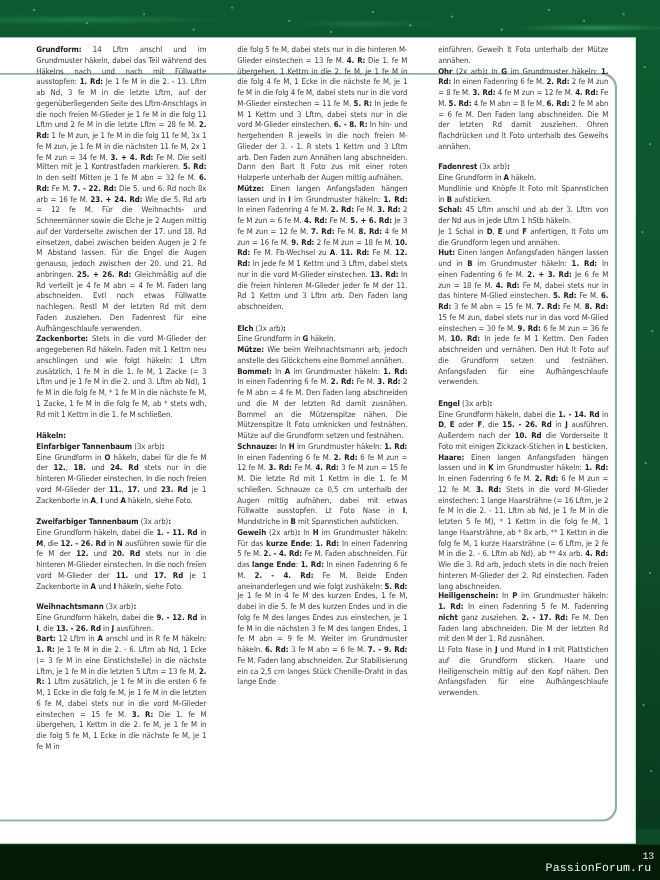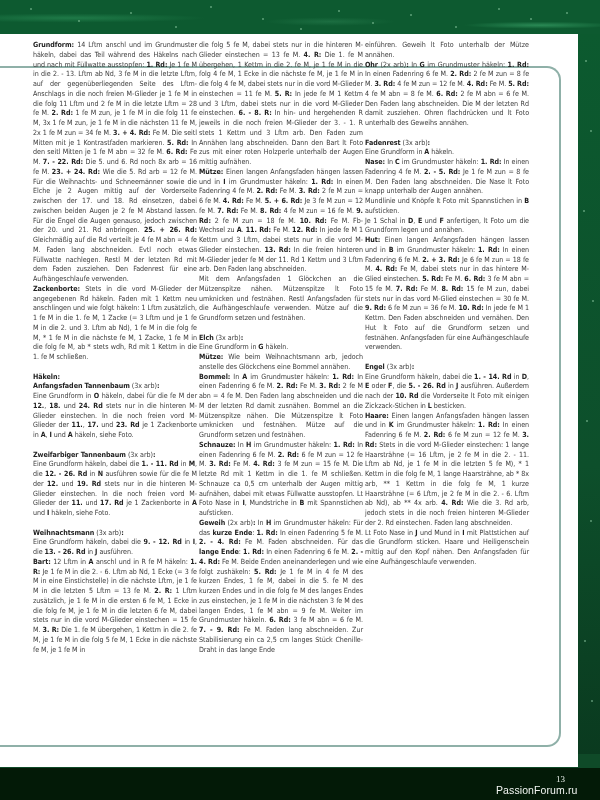--- a/index.html
+++ b/index.html
@@ -29,42 +29,42 @@
     background: #ffffff;
   }
   .frame {
     position: absolute; left: -4px; top: 32px; width: 565px; height: 681px;
     border: 2px solid #8fb0a8;
     border-left: none;
     border-radius: 0 14px 14px 0;
   }
   .columns {
     position: absolute; left: 33px; top: 40px; width: 520px;
-    display: flex; gap: 2px;
+    display: flex; gap: 28px;
   }
   .col {
     width: 164px;
     font-size: 7.1px;
     line-height: 9.75px;
     color: #3a3a3a;
     text-align: justify;
     letter-spacing: -0.05px;
   }
   .col p { margin: 0; }
   .col .gap { height: 9.75px; }
   .col b { color: #222; font-weight: bold; }
   .page-number {
-    position: absolute; left: 556px; top: 774px;
+    position: absolute; left: 584px; top: 774px;
     font-size: 9px; color: #e8efe9;
-    font-family: Liberation Serif, serif;
+    font-family: Liberation Mono, monospace;
   }
   .watermark {
     position: absolute; left: 496px; top: 784px;
     font-size: 10.5px; color: #f2f5f2;
-    font-family: Liberation Sans, sans-serif;
+    font-family: Liberation Mono, monospace;
     letter-spacing: 0.1px;
   }
   .star { position: absolute; width: 2px; height: 2px; border-radius: 50%; background: rgba(160,220,180,0.55); }
 </style>
 </head>
 <body>
 
 <div class="top-band"></div>
 <div class="right-band"></div>
 <div class="bottom-band"></div>
@@ -72,56 +72,56 @@
 <div class="page">
   <div class="frame"></div>
 </div>
 
 <div class="columns">
   <div class="col">
       <p><b>Grundform:</b> 14 Lftm anschl und im Grundmuster häkeln, dabei das Teil während des Häkelns nach und nach mit Füllwatte ausstopfen: <b>1. Rd:</b> Je 1 fe M in die 2. - 13. Lftm ab Nd, 3 fe M in die letzte Lftm, auf der gegenüberliegenden Seite des Lftm-Anschlags in die noch freien M-Glieder je 1 fe M in die folg 11 Lftm und 2 fe M in die letzte Lftm = 28 fe M. <b>2. Rd:</b> 1 fe M zun, je 1 fe M in die folg 11 fe M, 3x 1 fe M zun, je 1 fe M in die nächsten 11 fe M, 2x 1 fe M zun = 34 fe M. <b>3. + 4. Rd:</b> Fe M. Die seitl Mitten mit je 1 Kontrastfaden markieren. <b>5. Rd:</b> In den seitl Mitten je 1 fe M abn = 32 fe M. <b>6. Rd:</b> Fe M. <b>7. - 22. Rd:</b> Die 5. und 6. Rd noch 8x arb = 16 fe M. <b>23. + 24. Rd:</b> Wie die 5. Rd arb = 12 fe M. Für die Weihnachts- und Schneemänner sowie die Elche je 2 Augen mittig auf der Vorderseite zwischen der 17. und 18. Rd einsetzen, dabei zwischen beiden Augen je 2 fe M Abstand lassen. Für die Engel die Augen genauso, jedoch zwischen der 20. und 21. Rd anbringen. <b>25. + 26. Rd:</b> Gleichmäßig auf die Rd verteilt je 4 fe M abn = 4 fe M. Faden lang abschneiden. Evtl noch etwas Füllwatte nachlegen. Restl M der letzten Rd mit dem Faden zusziehen. Den Fadenrest für eine Aufhängeschlaufe verwenden.</p>
       <p><b>Zackenborte:</b> Stets in die vord M-Glieder der angegebenen Rd häkeln. Faden mit 1 Kettm neu anschlingen und wie folgt häkeln: 1 Lftm zusätzlich, 1 fe M in die 1. fe M, 1 Zacke (= 3 Lftm und je 1 fe M in die 2. und 3. Lftm ab Nd), 1 fe M in die folg fe M, * 1 fe M in die nächste fe M, 1 Zacke, 1 fe M in die folg fe M, ab * stets wdh, Rd mit 1 Kettm in die 1. fe M schließen.</p>
       <div class="gap"></div>
       <p><b>Häkeln:</b></p>
-      <p><b>Anfangsfaden Tannenbaum</b> (3x arb)<b>:</b></p>
+      <p><b>Einfarbiger Tannenbaum</b> (3x arb)<b>:</b></p>
       <p>Eine Grundform in <b>O</b> häkeln, dabei für die fe M der <b>12.</b>, <b>18.</b> und <b>24. Rd</b> stets nur in die hinteren M-Glieder einstechen. In die noch freien vord M-Glieder der <b>11.</b>, <b>17.</b> und <b>23. Rd</b> je 1 Zackenborte in <b>A</b>, <b>I</b> und <b>A</b> häkeln, siehe Foto.</p>
       <div class="gap"></div>
       <p><b>Zweifarbiger Tannenbaum</b> (3x arb)<b>:</b></p>
-      <p>Eine Grundform häkeln, dabei die <b>1. - 11. Rd</b> in <b>M</b>, die <b>12. - 26. Rd</b> in <b>N</b> ausführen sowie für die fe M der <b>12.</b> und <b>19. Rd</b> stets nur in die hinteren M-Glieder einstechen. In die noch freien vord M-Glieder der <b>11.</b> und <b>17. Rd</b> je 1 Zackenborte in <b>A</b> und <b>I</b> häkeln, siehe Foto.</p>
+      <p>Eine Grundform häkeln, dabei die <b>1. - 11. Rd</b> in <b>M</b>, die <b>12. - 26. Rd</b> in <b>N</b> ausführen sowie für die fe M der <b>12.</b> und <b>20. Rd</b> stets nur in die hinteren M-Glieder einstechen. In die noch freien vord M-Glieder der <b>11.</b> und <b>17. Rd</b> je 1 Zackenborte in <b>A</b> und <b>I</b> häkeln, siehe Foto.</p>
       <div class="gap"></div>
       <p><b>Weihnachtsmann</b> (3x arb)<b>:</b></p>
       <p>Eine Grundform häkeln, dabei die <b>9. - 12. Rd</b> in <b>I</b>, die <b>13. - 26. Rd</b> in <b>J</b> ausführen.</p>
       <p><b>Bart:</b> 12 Lftm in <b>A</b> anschl und in R fe M häkeln: <b>1. R:</b> Je 1 fe M in die 2. - 6. Lftm ab Nd, 1 Ecke (= 3 fe M in eine Einstichstelle) in die nächste Lftm, je 1 fe M in die letzten 5 Lftm = 13 fe M. <b>2. R:</b> 1 Lftm zusätzlich, je 1 fe M in die ersten 6 fe M, 1 Ecke in die folg fe M, je 1 fe M in die letzten 6 fe M, dabei stets nur in die vord M-Glieder einstechen = 15 fe M. <b>3. R:</b> Die 1. fe M übergehen, 1 Kettm in die 2. fe M, je 1 fe M in die folg 5 fe M, 1 Ecke in die nächste fe M, je 1 fe M in</p>
     </div>
   <div class="col">
       <p>die folg 5 fe M, dabei stets nur in die hinteren M-Glieder einstechen = 13 fe M. <b>4. R:</b> Die 1. fe M übergehen, 1 Kettm in die 2. fe M, je 1 fe M in die folg 4 fe M, 1 Ecke in die nächste fe M, je 1 fe M in die folg 4 fe M, dabei stets nur in die vord M-Glieder einstechen = 11 fe M. <b>5. R:</b> In jede fe M 1 Kettm und 3 Lftm, dabei stets nur in die vord M-Glieder einstechen. <b>6. - 8. R:</b> In hin- und hergehenden R jeweils in die noch freien M-Glieder der 3. - 1. R stets 1 Kettm und 3 Lftm arb. Den Faden zum Annähen lang abschneiden. Dann den Bart lt Foto zus mit einer roten Holzperle unterhalb der Augen mittig aufnähen.</p>
       <p><b>Mütze:</b> Einen langen Anfangsfaden hängen lassen und in <b>I</b> im Grundmuster häkeln: <b>1. Rd:</b> In einen Fadenring 4 fe M. <b>2. Rd:</b> Fe M. <b>3. Rd:</b> 2 fe M zun = 6 fe M. <b>4. Rd:</b> Fe M. <b>5. + 6. Rd:</b> Je 3 fe M zun = 12 fe M. <b>7. Rd:</b> Fe M. <b>8. Rd:</b> 4 fe M zun = 16 fe M. <b>9. Rd:</b> 2 fe M zun = 18 fe M. <b>10. Rd:</b> Fe M. Fb-Wechsel zu <b>A</b>. <b>11. Rd:</b> Fe M. <b>12. Rd:</b> In jede fe M 1 Kettm und 3 Lftm, dabei stets nur in die vord M-Glieder einstechen. <b>13. Rd:</b> In die freien hinteren M-Glieder jeder fe M der 11. Rd 1 Kettm und 3 Lftm arb. Den Faden lang abschneiden.</p>
-      <p>Mit dem Anfangsfaden 1 Glöckchen an die Mützenspitze nähen. Mützenspitze lt Foto umknicken und festnähen. Restl Anfangsfaden für die Aufhängeschlaufe verwenden. Mütze auf die Grundform setzen und festnähen.</p>
       <div class="gap"></div>
       <p><b>Elch</b> (3x arb)<b>:</b></p>
       <p>Eine Grundform in <b>G</b> häkeln.</p>
       <p><b>Mütze:</b> Wie beim Weihnachtsmann arb, jedoch anstelle des Glöckchens eine Bommel annähen.</p>
       <p><b>Bommel:</b> In <b>A</b> im Grundmuster häkeln: <b>1. Rd:</b> In einen Fadenring 6 fe M. <b>2. Rd:</b> Fe M. <b>3. Rd:</b> 2 fe M abn = 4 fe M. Den Faden lang abschneiden und die M der letzten Rd damit zusnähen. Bommel an die Mützenspitze nähen. Die Mützenspitze lt Foto umknicken und festnähen. Mütze auf die Grundform setzen und festnähen.</p>
       <p><b>Schnauze:</b> In <b>H</b> im Grundmuster häkeln: <b>1. Rd:</b> In einen Fadenring 6 fe M. <b>2. Rd:</b> 6 fe M zun = 12 fe M. <b>3. Rd:</b> Fe M. <b>4. Rd:</b> 3 fe M zun = 15 fe M. Die letzte Rd mit 1 Kettm in die 1. fe M schließen. Schnauze ca 0,5 cm unterhalb der Augen mittig aufnähen, dabei mit etwas Füllwatte ausstopfen. Lt Foto Nase in <b>I</b>, Mundstriche in <b>B</b> mit Spannstichen aufsticken.</p>
       <p><b>Geweih</b> (2x arb)<b>:</b> In <b>H</b> im Grundmuster häkeln: Für das <b>kurze Ende</b>: <b>1. Rd:</b> In einen Fadenring 5 fe M. <b>2. - 4. Rd:</b> Fe M. Faden abschneiden. Für das <b>lange Ende</b>: <b>1. Rd:</b> In einen Fadenring 6 fe M. <b>2. - 4. Rd:</b> Fe M. Beide Enden aneinanderlegen und wie folgt zushäkeln: <b>5. Rd:</b> Je 1 fe M in 4 fe M des kurzen Endes, 1 fe M, dabei in die 5. fe M des kurzen Endes und in die folg fe M des langes Endes zus einstechen, je 1 fe M in die nächsten 3 fe M des langen Endes, 1 fe M abn = 9 fe M. Weiter im Grundmuster häkeln. <b>6. Rd:</b> 3 fe M abn = 6 fe M. <b>7. - 9. Rd:</b> Fe M. Faden lang abschneiden. Zur Stabilisierung ein ca 2,5 cm langes Stück Chenille-Draht in das lange Ende</p>
     </div>
   <div class="col">
       <p>einführen. Geweih lt Foto unterhalb der Mütze annähen.</p>
       <p><b>Ohr</b> (2x arb)<b>:</b> In <b>G</b> im Grundmuster häkeln: <b>1. Rd:</b> In einen Fadenring 6 fe M. <b>2. Rd:</b> 2 fe M zun = 8 fe M. <b>3. Rd:</b> 4 fe M zun = 12 fe M. <b>4. Rd:</b> Fe M. <b>5. Rd:</b> 4 fe M abn = 8 fe M. <b>6. Rd:</b> 2 fe M abn = 6 fe M. Den Faden lang abschneiden. Die M der letzten Rd damit zusziehen. Ohren flachdrücken und lt Foto unterhalb des Geweihs annähen.</p>
       <div class="gap"></div>
       <p><b>Fadenrest</b> (3x arb)<b>:</b></p>
       <p>Eine Grundform in <b>A</b> häkeln.</p>
-      <p><b>Nase:</b> In <b>C</b> im Grundmuster häkeln: <b>1. Rd:</b> In einen Fadenring 4 fe M. <b>2. - 5. Rd:</b> Je 1 fe M zun = 8 fe M. Den Faden lang abschneiden. Die Nase lt Foto knapp unterhalb der Augen annähen.</p>
       <p>Mundlinie und Knöpfe lt Foto mit Spannstichen in <b>B</b> aufsticken.</p>
+      <p><b>Schal:</b> 45 Lftm anschl und ab der 3. Lftm von der Nd aus in jede Lftm 1 hStb häkeln.</p>
       <p>Je 1 Schal in <b>D</b>, <b>E</b> und <b>F</b> anfertigen, lt Foto um die Grundform legen und annähen.</p>
       <p><b>Hut:</b> Einen langen Anfangsfaden hängen lassen und in <b>B</b> im Grundmuster häkeln: <b>1. Rd:</b> In einen Fadenring 6 fe M. <b>2. + 3. Rd:</b> Je 6 fe M zun = 18 fe M. <b>4. Rd:</b> Fe M, dabei stets nur in das hintere M-Glied einstechen. <b>5. Rd:</b> Fe M. <b>6. Rd:</b> 3 fe M abn = 15 fe M. <b>7. Rd:</b> Fe M. <b>8. Rd:</b> 15 fe M zun, dabei stets nur in das vord M-Glied einstechen = 30 fe M. <b>9. Rd:</b> 6 fe M zun = 36 fe M. <b>10. Rd:</b> In jede fe M 1 Kettm. Den Faden abschneiden und vernähen. Den Hut lt Foto auf die Grundform setzen und festnähen. Anfangsfaden für eine Aufhängeschlaufe verwenden.</p>
       <div class="gap"></div>
       <p><b>Engel</b> (3x arb)<b>:</b></p>
-      <p>Eine Grundform häkeln, dabei die <b>1. - 14. Rd</b> in <b>D</b>, <b>E</b> oder <b>F</b>, die <b>5. - 26. Rd</b> in <b>J</b> ausführen. Außerdem nach der <b>10. Rd</b> die Vorderseite lt Foto mit einigen Zickzack-Stichen in <b>L</b> besticken.</p>
+      <p>Eine Grundform häkeln, dabei die <b>1. - 14. Rd</b> in <b>D</b>, <b>E</b> oder <b>F</b>, die <b>15. - 26. Rd</b> in <b>J</b> ausführen. Außerdem nach der <b>10. Rd</b> die Vorderseite lt Foto mit einigen Zickzack-Stichen in <b>L</b> besticken.</p>
       <p><b>Haare:</b> Einen langen Anfangsfaden hängen lassen und in <b>K</b> im Grundmuster häkeln: <b>1. Rd:</b> In einen Fadenring 6 fe M. <b>2. Rd:</b> 6 fe M zun = 12 fe M. <b>3. Rd:</b> Stets in die vord M-Glieder einstechen: 1 lange Haarsträhne (= 16 Lftm, je 2 fe M in die 2. - 11. Lftm ab Nd, je 1 fe M in die letzten 5 fe M), * 1 Kettm in die folg fe M, 1 lange Haarsträhne, ab * 8x arb, ** 1 Kettm in die folg fe M, 1 kurze Haarsträhne (= 6 Lftm, je 2 fe M in die 2. - 6. Lftm ab Nd), ab ** 4x arb. <b>4. Rd:</b> Wie die 3. Rd arb, jedoch stets in die noch freien hinteren M-Glieder der 2. Rd einstechen. Faden lang abschneiden.</p>
+      <p><b>Heiligenschein:</b> In <b>P</b> im Grundmuster häkeln: <b>1. Rd:</b> In einen Fadenring 5 fe M. Fadenring <b>nicht</b> ganz zusziehen. <b>2. - 17. Rd:</b> Fe M. Den Faden lang abschneiden. Die M der letzten Rd mit den M der 1. Rd zusnähen.</p>
       <p>Lt Foto Nase in <b>J</b> und Mund in <b>I</b> mit Plattstichen auf die Grundform sticken. Haare und Heiligenschein mittig auf den Kopf nähen. Den Anfangsfaden für eine Aufhängeschlaufe verwenden.</p>
     </div>
 </div>
 
 <div class="page-number">13</div>
 <div class="watermark">PassionForum.ru</div>
 
 <div class="star" style="left: 30px; top: 8px;"></div>
 <div class="star" style="left: 78px; top: 20px;"></div>
 <div class="star" style="left: 130px; top: 12px;"></div>

